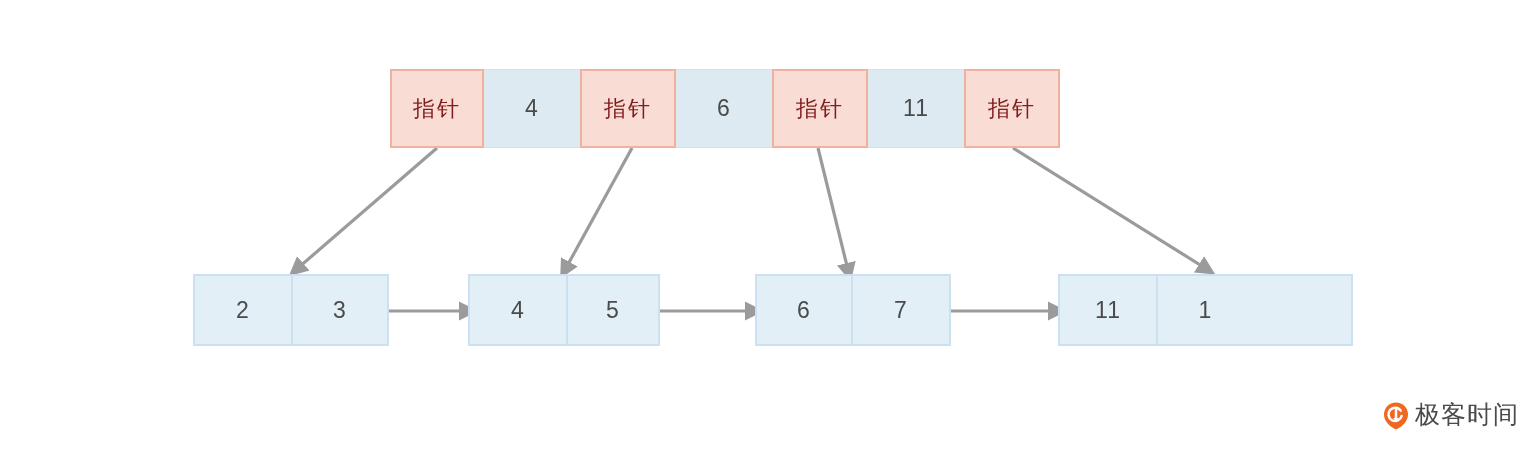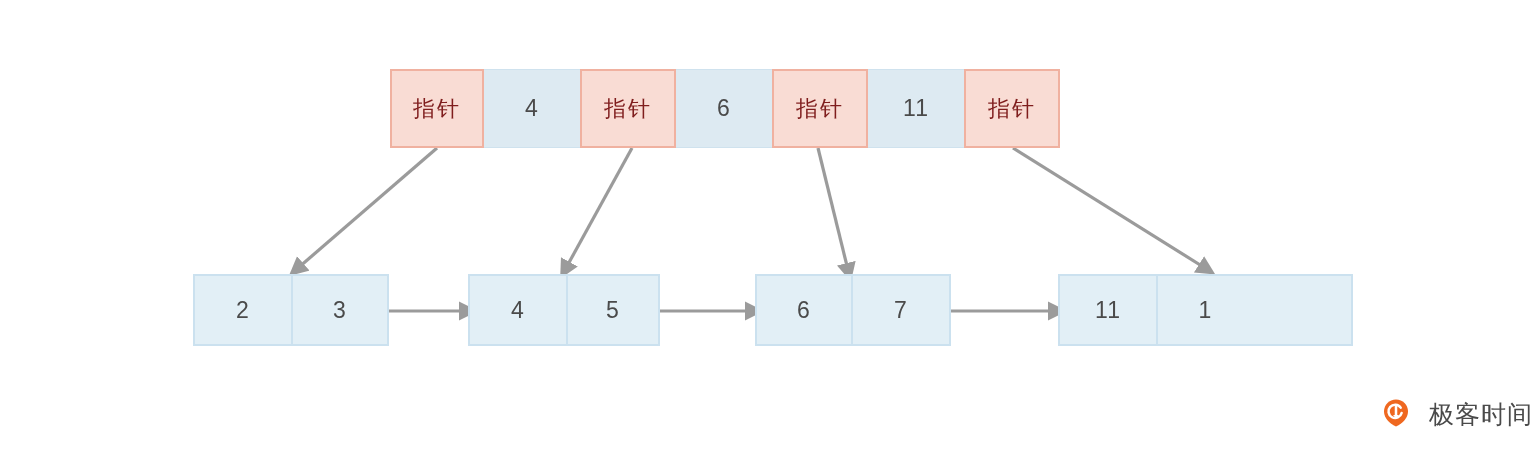--- a/index.html
+++ b/index.html
@@ -69,22 +69,22 @@
   }
   .leaf .cell:last-child {
     border-right: none;
   }
   
   #watermark {
     position: absolute;
     left: 1381px;
     top: 398px;
     display: flex;
-    align-items: flex-start;
-    gap: 18px;
+    align-items: flex-end;
+    gap: 4px;
   }
   #watermark .wm-text {
     font-size: 25px;
     color: #4a4a4a;
     letter-spacing: 1px;
     font-family: "DejaVu Sans", sans-serif;
   }
   .wm-logo {
     width: 30px;
     height: 30px;

